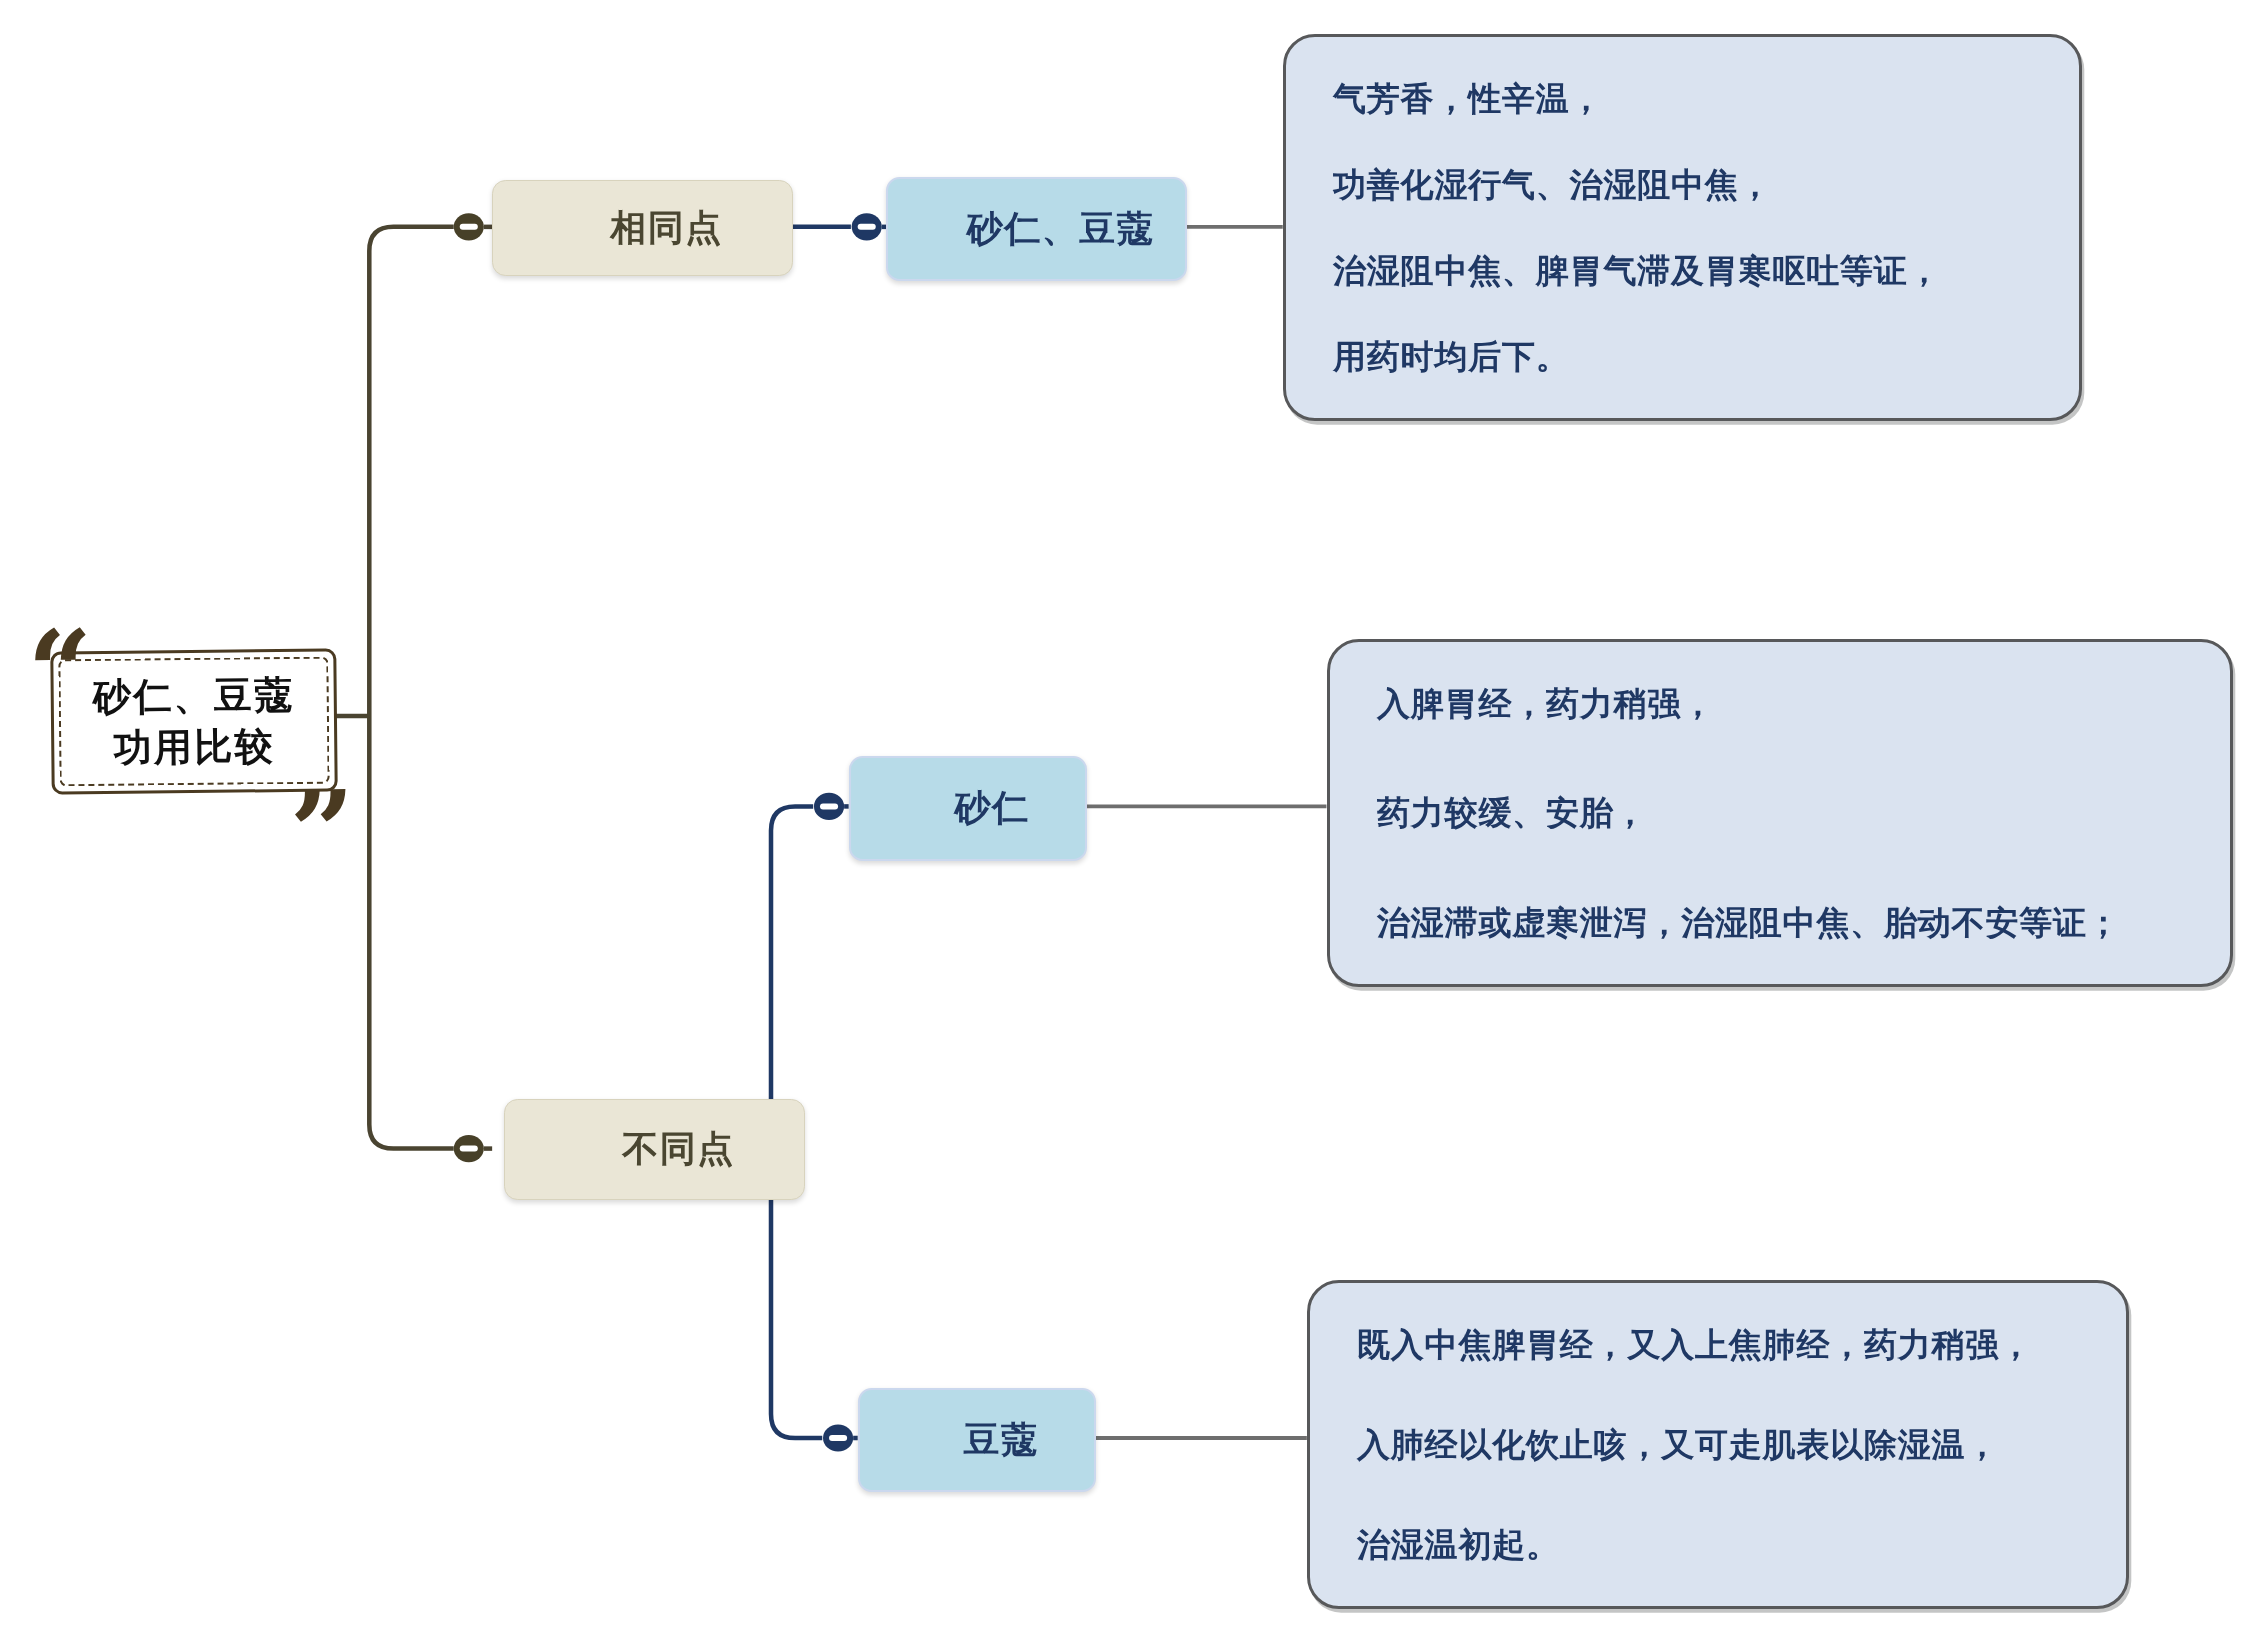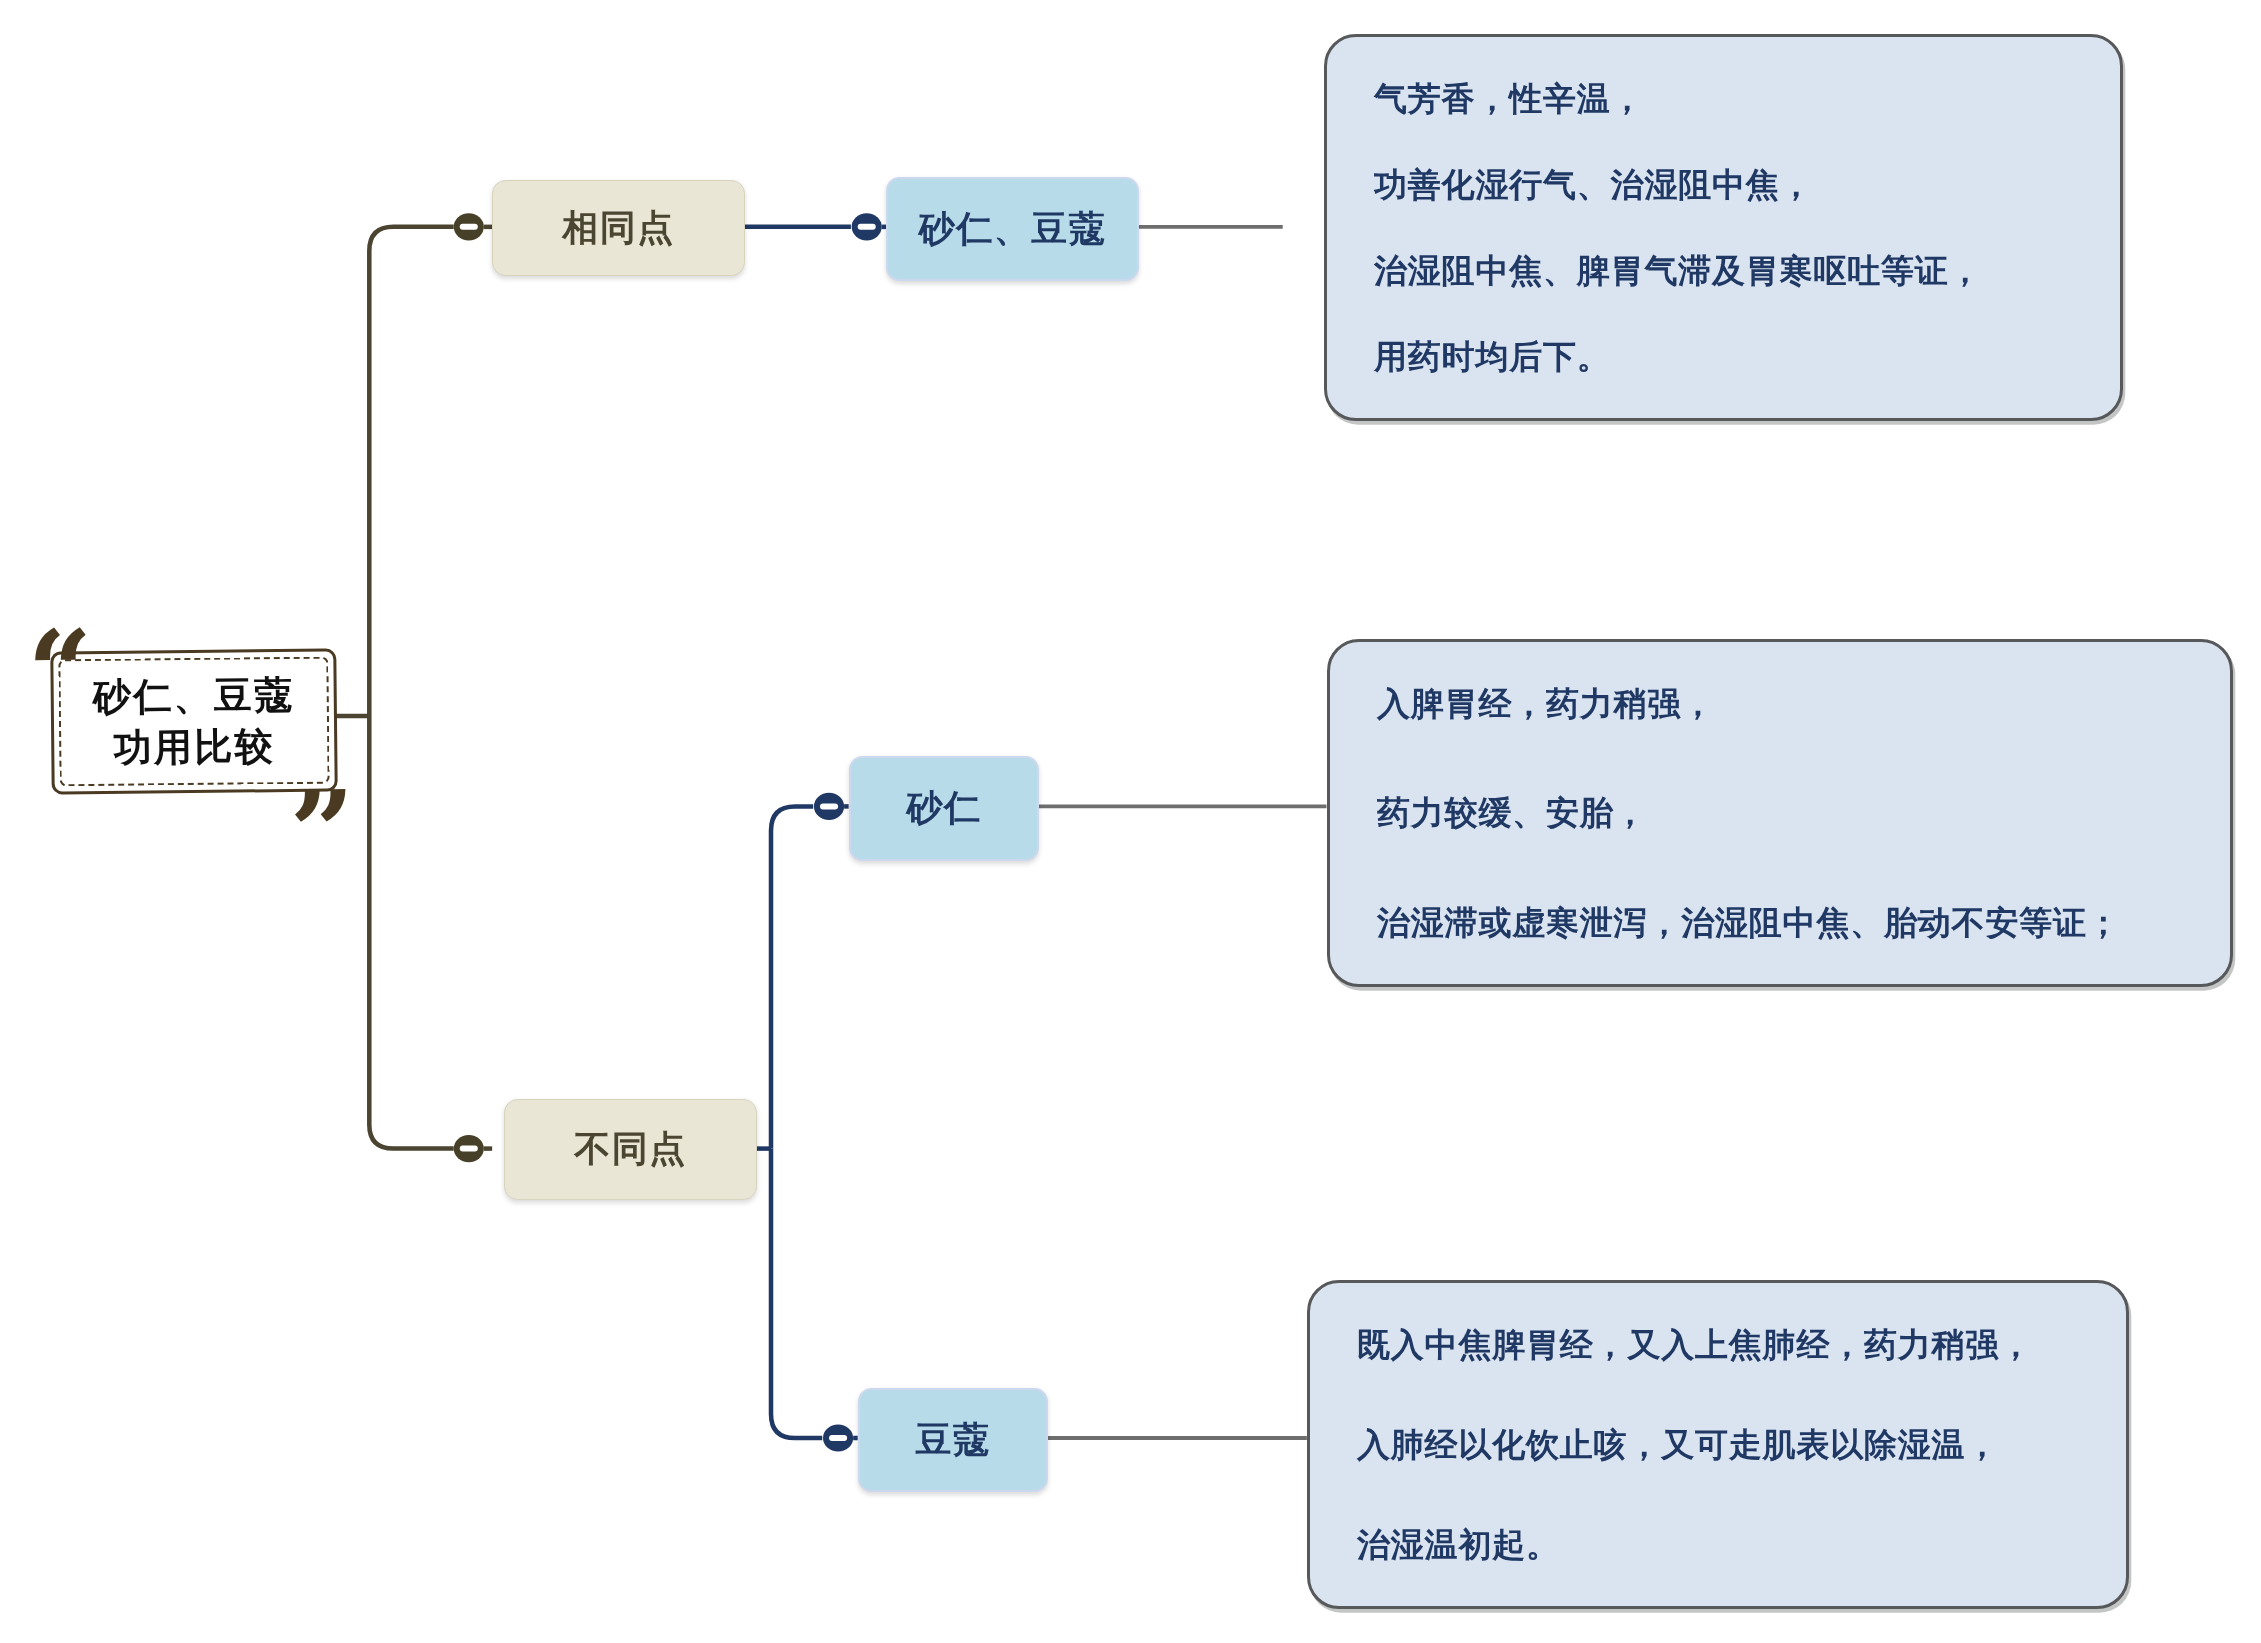--- a/index.html
+++ b/index.html
@@ -15,21 +15,21 @@
   svg.connectors{position:absolute;left:0;top:0;width:2261px;height:1643px;}
   .ln-olive{stroke:var(--olive-line);stroke-width:6;fill:none;}
   .ln-navy{stroke:var(--navy);stroke-width:6;fill:none;}
   .ln-grey{stroke:var(--grey-line);stroke-width:5;fill:none;}
   .dot-olive{fill:var(--olive-dot);}
   .dot-navy{fill:var(--navy);}
   .dot-minus{fill:#ffffff;}
 
   .node{position:absolute;display:flex;align-items:center;justify-content:center;
         font-weight:bold;font-size:36px;letter-spacing:1.5px;
-        border-radius:13.6px;box-shadow:0 2.3px 5.3px rgba(0,0,0,.14);}
+        border-radius:13.6px;box-shadow:0 2.3px 5.3px rgba(0,0,0,.14);padding-left:48px;}
   .node.beige{background:var(--beige-bg);border:1.5px solid var(--beige-border);color:var(--beige-text);}
   .node.blue{background:var(--blue-bg);border:2.3px solid var(--blue-border);color:var(--navy);}
 
   .detail{position:absolute;display:flex;flex-direction:column;justify-content:space-between;
           background:var(--detail-bg);border:3px solid var(--detail-border);border-radius:32px;
           box-shadow:2.3px 3.8px 0 rgba(87,88,90,.35);
           padding:41px 30px 41px 47px;box-sizing:border-box;
           color:var(--navy);font-weight:bold;font-size:33px;letter-spacing:0.8px;line-height:1.25;}
   .detail .dline{white-space:nowrap;}
 
@@ -111,21 +111,21 @@
   <div class="node blue" style="left:886px;top:177px;width:249px;height:100px;">
     <span>砂仁、豆蔻</span>
   </div>
   <div class="node blue" style="left:849px;top:756px;width:186px;height:101px;">
     <span>砂仁</span>
   </div>
   <div class="node blue" style="left:858px;top:1388px;width:186px;height:100px;">
     <span>豆蔻</span>
   </div>
 
-  <div class="detail" style="left:1283px;top:34px;width:799px;height:387px;margin-left:41px;">
+  <div class="detail" style="left:1283px;top:34px;width:799px;height:387px;">
     <div class="dline">气芳香，性辛温，</div>
     <div class="dline">功善化湿行气、治湿阻中焦，</div>
     <div class="dline">治湿阻中焦、脾胃气滞及胃寒呕吐等证，</div>
     <div class="dline">用药时均后下。</div>
   </div>
 
   <div class="detail" style="left:1327px;top:639px;width:906px;height:348px;">
     <div class="dline">入脾胃经，药力稍强，</div>
     <div class="dline">药力较缓、安胎，</div>
     <div class="dline">治湿滞或虚寒泄泻，治湿阻中焦、胎动不安等证；</div>

